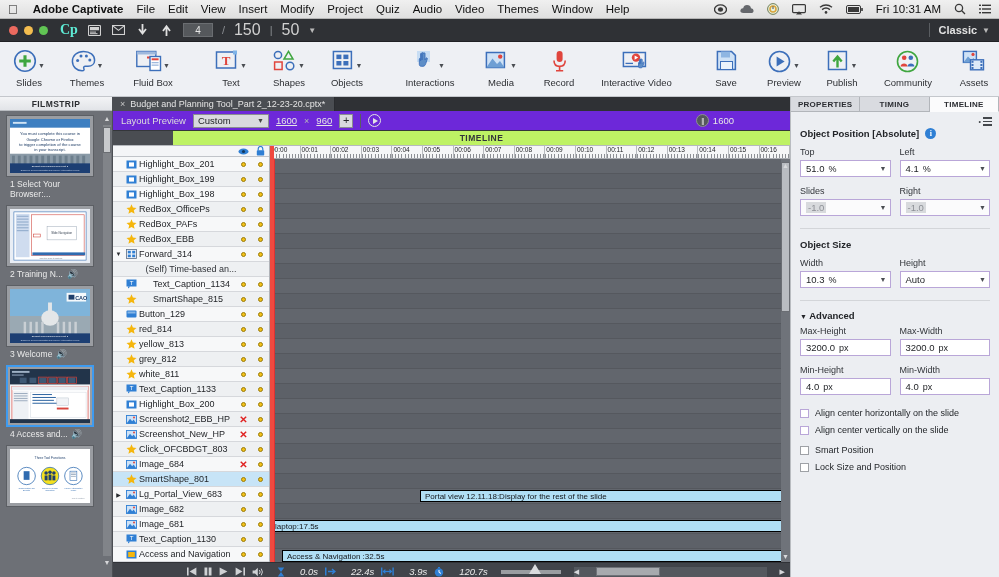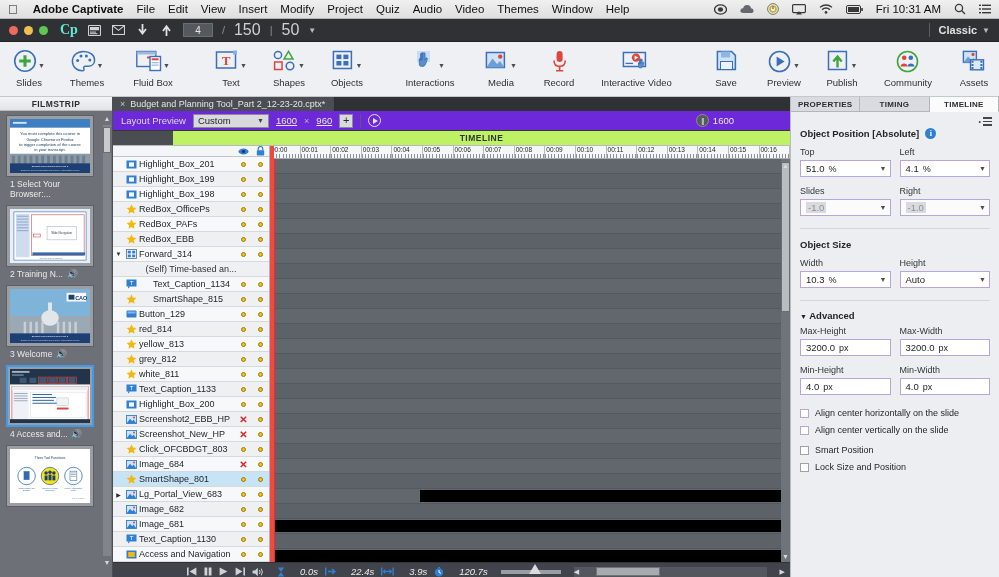--- a/index.html
+++ b/index.html
@@ -151,21 +151,21 @@
   .ruler { height:13px; background:#f5f6f7; border-bottom:1px solid #a9acb1; position:relative;
            display:flex; }
   .rtick { width:31.5px; border-right:1px solid #b7babe; font-size:6.5px; color:#1c1e21;
            padding-left:1px; position:relative; overflow:hidden;}
   .rtick .sub { position:absolute; bottom:0; left:0; right:0; height:4px;
      background: repeating-linear-gradient(to right, #8d9095 0 1px, transparent 1px 3.15px); }
   .playhead { position:absolute; left:0; top:0; bottom:0; width:4px; background:#f1493f; z-index:5;}
   .playhead-line { position:absolute; left:4px; top:13px; bottom:0; width:1px; background:#d33; z-index:5;}
   .trow { height:15px; border-bottom:1px solid #55585e; position:relative; }
   .trow:nth-child(even){ background:#5d6168; }
-  .bar { position:absolute; top:1px; height:12px; background:#b0dff5; border:6px solid #000000;
+  .bar { position:absolute; top:1px; height:12px; background:#b0dff5; border:1px solid #000000;
          font-size:8px; color:#13161a; padding-left:4px; line-height:12px; white-space:nowrap; overflow:hidden;}
 
   .tl-vscroll { position:absolute; right:0; top:13px; bottom:0; width:9px; background:#6f737a;}
   .tl-vthumb { position:absolute; right:0; top:16px; width:9px; height:150px; background:#b9bcc1; border:1px solid #6a6d73;}
   .tl-uparrow{position:absolute;right:1px;top:16px;font-size:7px;color:#d9dadd;}
   .tl-dnarrow{position:absolute;right:1px;bottom:2px;font-size:7px;color:#d9dadd;}
 
   
   .botbar { height:18px; background:#41444a; display:flex; align-items:center;
             gap:7px; padding:0 5px; border-top:1px solid #303237; color:#e6e6e6; font-size:9px;}
@@ -1309,21 +1309,21 @@
               <div class="trow"></div>
               <div class="trow">
                 <div class="bar" style="left: 150px; width: 370px;">Portal view 12.11.18:Display for the rest of the slide</div>
               </div>
               <div class="trow"></div>
               <div class="trow">
                 <div class="bar" style="left: 0px; width: 520px;">laptop:17.5s</div>
               </div>
               <div class="trow"></div>
               <div class="trow">
-                <div class="bar" style="left: 0px; width: 520px;">Access &amp; Navigation :32.5s</div>
+                <div class="bar" style="left: 12px; width: 520px;">Access &amp; Navigation :32.5s</div>
               </div>
             </div>
 
           <div class="tl-vscroll"></div>
           <div class="tl-vthumb"></div>
           <div class="tl-uparrow">▲</div>
           <div class="tl-dnarrow">▼</div>
         </div>
       </div>
 

